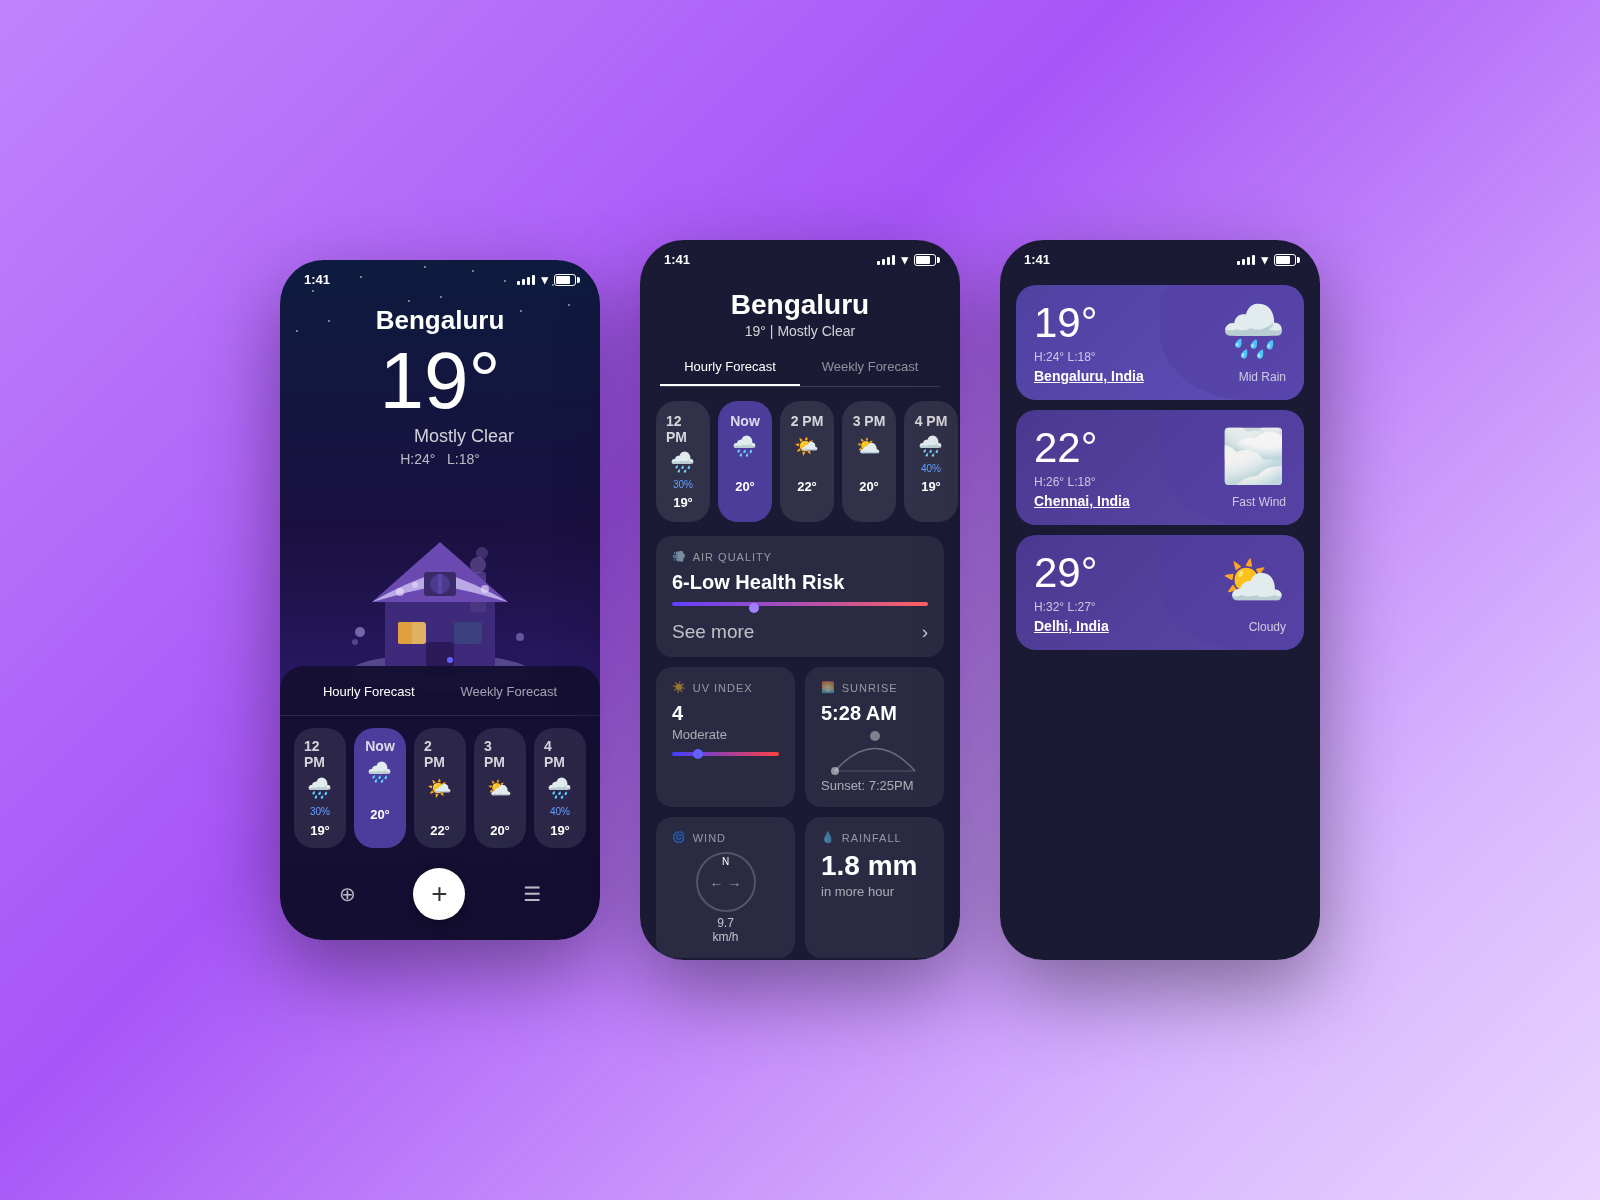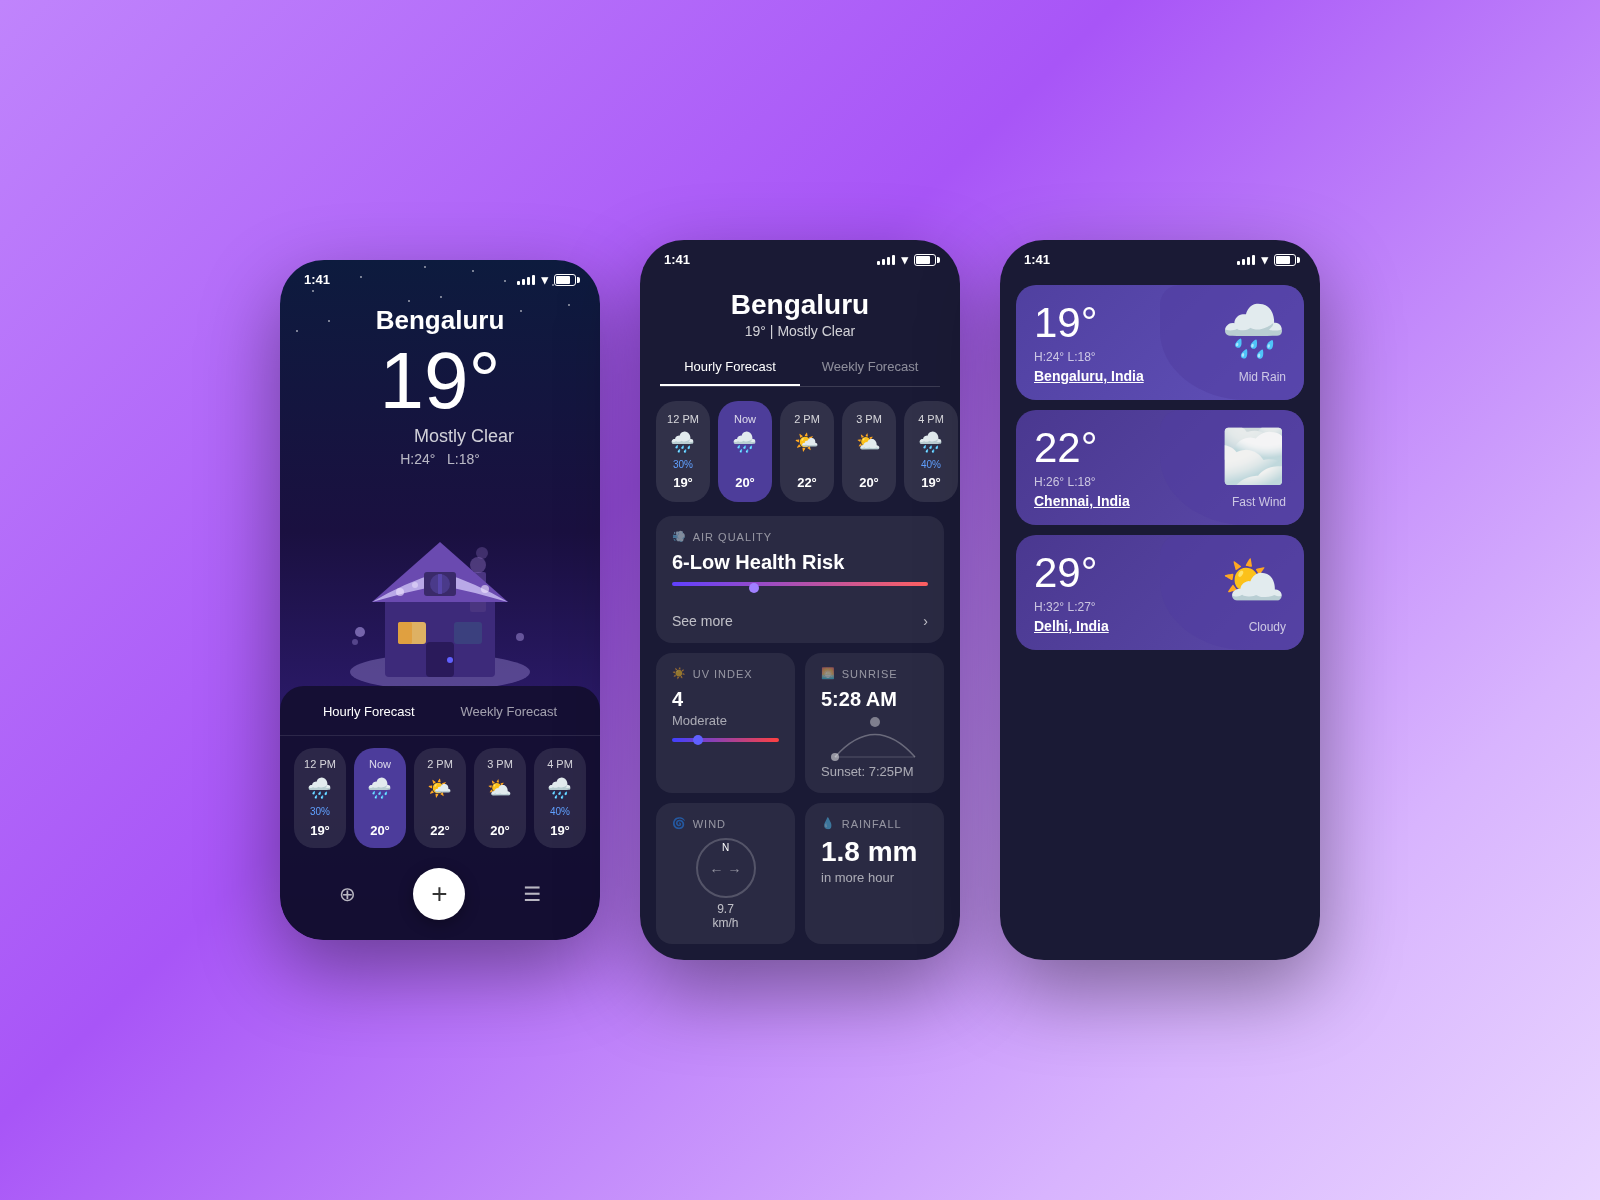--- a/index.html
+++ b/index.html
@@ -156,21 +156,21 @@
       padding: 10px 10px;
       display: flex;
       flex-direction: column;
       align-items: center;
       gap: 6px;
       min-width: 52px;
     }
     .hour-card.active-card {
       background: rgba(100,80,200,0.7);
     }
-    .hour-label { color: rgba(255,255,255,0.8); font-size: 11px; font-weight: 400; }
+    .hour-label { color: rgba(255,255,255,0.8); font-size: 14px; font-weight: 700; }
     .hour-temp { color: white; font-size: 13px; font-weight: 600; }
     .rain-pct { color: #60a0ff; font-size: 10px; }
     .weather-emoji { font-size: 20px; }
     .bottom-nav {
       display: flex;
       justify-content: space-around;
       align-items: center;
       padding: 12px 30px 0;
     }
     .nav-icon { color: rgba(255,255,255,0.7); font-size: 20px; }
@@ -263,22 +263,22 @@
       border-radius: 50%;
       margin-left: 30%;
       margin-top: -7px;
       position: relative;
     }
     .see-more {
       display: flex;
       justify-content: space-between;
       align-items: flex-end;
       color: rgba(255,255,255,0.7);
-      font-size: 14px;
-      margin-top: 20px;
+      font-size: 19px;
+      margin-top: 8px;
     }
     .widgets-row {
       display: flex;
       gap: 10px;
     }
     .widget-half { flex: 1; }
     .wind-compass {
       width: 60px; height: 60px;
       border: 2px solid rgba(255,255,255,0.2);
       border-radius: 50%;

